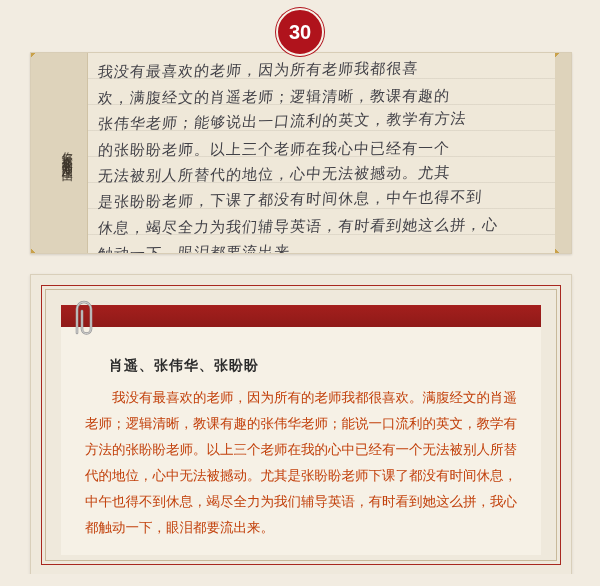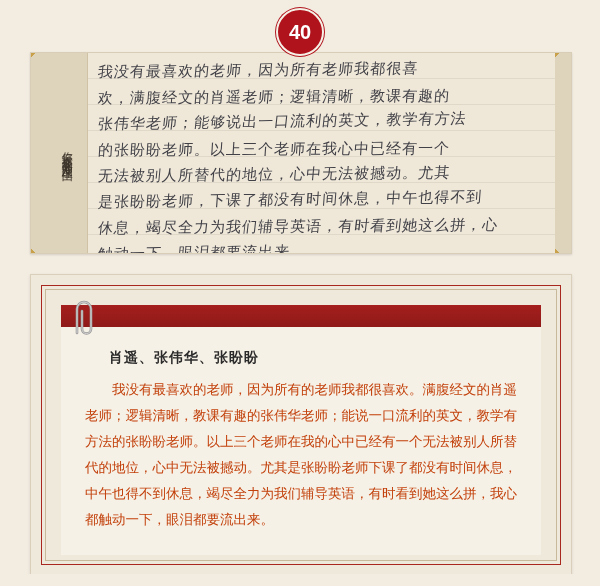--- a/index.html
+++ b/index.html
@@ -166,21 +166,21 @@
     right: 30px;
     bottom: 20px;
     background: #f6f1e6;
     padding: 18px 24px 10px 24px;
     box-sizing: border-box;
   }
   .title {
     font-size: 14px;
     font-weight: bold;
     color: #2b2b2b;
-    margin: 4px 0 10px 24px;
+    margin: 12px 0 10px 24px;
     letter-spacing: 1px;
     font-family: "Liberation Serif", serif;
   }
   .para {
     font-size: 13.5px;
     line-height: 26px;
     color: #c2410c;
     text-indent: 2em;
     margin: 0;
     text-align: justify;
@@ -194,21 +194,21 @@
     bottom: 0;
     width: 600px;
     height: 12px;
     background: #f2ece1;
   }
 </style>
 </head>
 <body>
 
 <div class="badge-wrap">
-  <div class="badge">40</div>
+  <div class="badge">30</div>
 </div>
 
 <div class="hand-panel">
   <div class="hand-corner-l"></div>
   <div class="hand-left-label">
     <span class="vtext">你最喜欢的老师及理由</span>
   </div>
   <div class="hand-body">
     <div class="hand-line l1">我没有最喜欢的老师，因为所有老师我都很喜</div>
     <div class="hand-line l2">欢，满腹经文的肖遥老师；逻辑清晰，教课有趣的</div>

